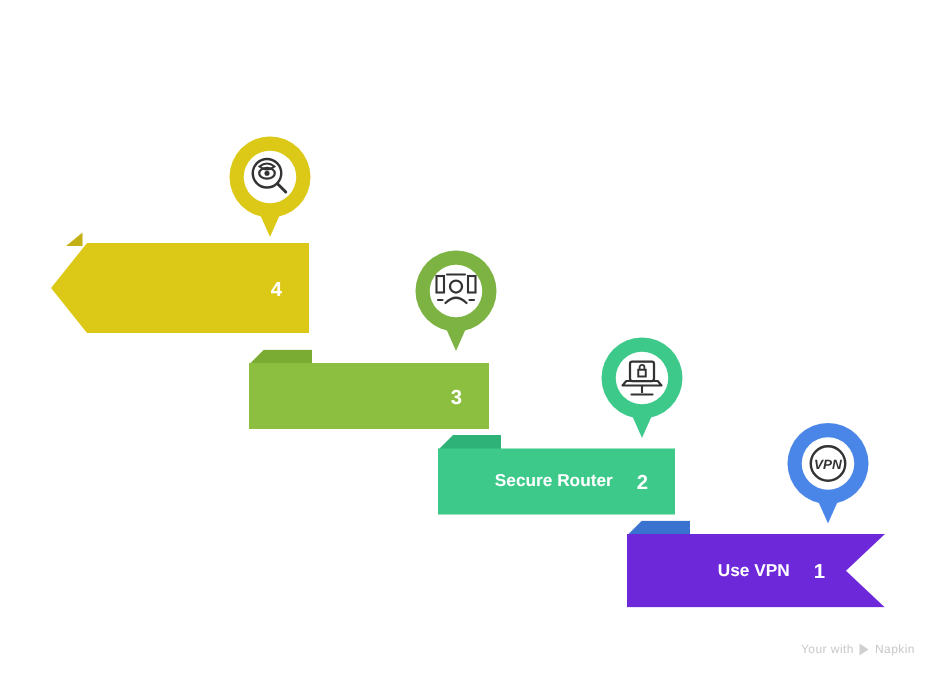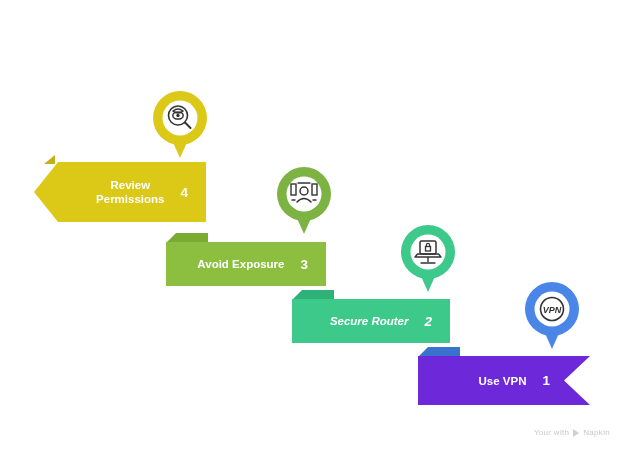--- a/index.html
+++ b/index.html
@@ -117,22 +117,20 @@
           <path d="M33 32.5 L38.5 38" stroke="#333333" stroke-width="2" stroke-linecap="round"></path>
         </g>
       </svg>
     </div>
 
     <div class="tab" style="left:44px; top:155px; width:0; height:0;
          border-bottom:9px solid #c2b014; border-left:11px solid transparent; border-right:0;"></div>
 
     <div class="bar" style="left:34px; top:162px; width:172px; height:60px; background:#DCC817;
                 clip-path: polygon(24px 0, 100% 0, 100% 100%, 24px 100%, 0 50%);">
-      <div class="bar-label">Review
-Permissions</div>
       <div class="bar-num">4</div>
     </div>
   </div>
 
   <div class="step">
 
     <div class="pin" style="left:276px; top:166px;">
       <svg width="56" height="68" viewBox="0 0 56 68">
         <g>
           <path d="M28 68 L20 50 L36 50 Z" fill="#7CB342"></path>
@@ -145,21 +143,20 @@
           <path d="M22 17 h12" stroke="#333333" stroke-width="1.4" stroke-linecap="round"></path>
           <path d="M16 34 h3 M37 34 h3" stroke="#333333" stroke-width="1.4" stroke-linecap="round"></path>
         </g>
       </svg>
     </div>
 
     <div class="tab" style="left:166px; top:233px; width:42px; height:10px; background:#7aab33;
                 clip-path: polygon(10px 0, 100% 0, 100% 100%, 0 100%);"></div>
 
     <div class="bar" style="left:166px; top:242px; width:160px; height:44px; background:#8CBF3F;">
-      <div class="bar-label">Avoid Exposure</div>
       <div class="bar-num">3</div>
     </div>
   </div>
 
   <div class="step">
 
     <div class="pin" style="left:400px; top:224px;">
       <svg width="56" height="68" viewBox="0 0 56 68">
         <g>
           <path d="M28 68 L20 50 L36 50 Z" fill="#3CC98A"></path>
@@ -171,21 +168,21 @@
           <path d="M15 33 h26 l-2.5 -3 h-21 Z" fill="none" stroke="#333333" stroke-width="1.4" stroke-linejoin="round"></path>
           <path d="M28 33 v5" stroke="#333333" stroke-width="1.4"></path>
           <path d="M21 39 h14" stroke="#333333" stroke-width="1.4" stroke-linecap="round"></path>
         </g>
       </svg>
     </div>
 
     <div class="tab" style="left:292px; top:290px; width:42px; height:10px; background:#2fb278;
                 clip-path: polygon(10px 0, 100% 0, 100% 100%, 0 100%);"></div>
 
-    <div class="bar" style="left:292px; top:299px; width:158px; height:44px; background:#3CC98A;font-style:italic;">
+    <div class="bar" style="left:292px; top:299px; width:158px; height:44px; background:#3CC98A;">
       <div class="bar-label">Secure Router</div>
       <div class="bar-num">2</div>
     </div>
   </div>
 
   <div class="step">
 
     <div class="pin" style="left:524px; top:281px;font-style:italic;">
       <svg width="56" height="68" viewBox="0 0 56 68">
         <g>

